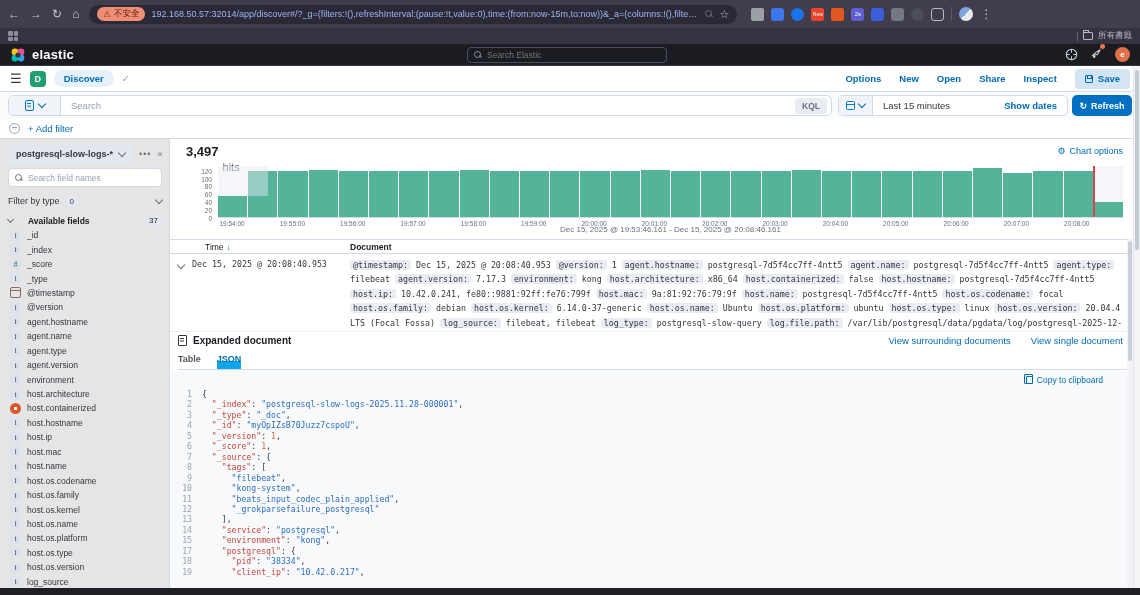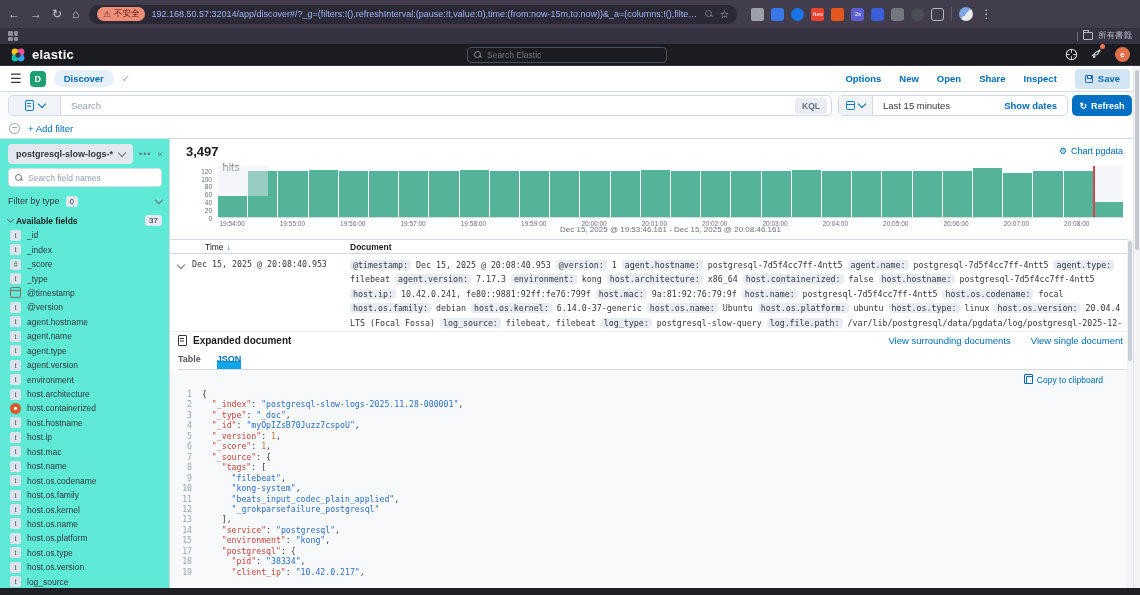--- a/index.html
+++ b/index.html
@@ -97,37 +97,37 @@
     border:none; border-radius:5px; font-size:9px; font-weight:bold; display:flex; align-items:center;
     justify-content:center; gap:4px; cursor:pointer; }
 
   .filter-row { position:absolute; left:0; top:119px; width:1140px; height:20px; background:#fff;
     border-bottom:1px solid #d3dae6; display:flex; align-items:center; padding:0 9px; gap:8px; }
   .gf-ic { width:11px; height:11px; border:1.2px solid #98a2b3; border-radius:50%; position:relative; }
   .gf-ic:before { content:""; position:absolute; left:2px; top:3px; width:5px; height:1.2px; background:#98a2b3; box-shadow:0 2.4px 0 -0.4px #98a2b3; }
   .add-filter { color:#006bb4; font-size:9.5px; cursor:pointer; }
 
   
-  .sidebar { position:absolute; left:0; top:139px; width:170px; height:449px; background:#5eead4;
+  .sidebar { position:absolute; left:0; top:139px; width:170px; height:449px; background:#e5e5e5;
     border-right:1px solid #d3dae6;padding-left:46px; }
   .idx-row { position:absolute; left:8px; top:5px; width:158px; display:flex; align-items:center; gap:6px; }
   .idx-pill { background:#e3e8f0; border-radius:4px; height:20px; padding:0 8px; display:flex; align-items:center;
     gap:6px; font-size:9px; font-weight:bold; color:#343741; cursor:pointer; }
   .dots3 { color:#69707d; font-size:9px; letter-spacing:1px; cursor:pointer; }
   .collapse-ic { color:#69707d; font-size:9px; cursor:pointer; }
   .sb-search { position:absolute; left:8px; top:29px; width:154px; height:19px; background:#fff;
     border:1px solid #d3dae6; border-radius:4px; display:flex; align-items:center; padding:0 6px; gap:5px; }
   .sb-search input { border:none; outline:none; font-size:8.5px; color:#343741; width:100%;
     font-family:"Liberation Sans",sans-serif; }
   .sb-search input::placeholder { color:#98a2b3; }
   .sb-filter { position:absolute; left:8px; top:53px; width:154px; height:18px; display:flex; align-items:center; gap:6px;
     font-size:9px; color:#343741; cursor:pointer; }
   .cnt-badge { background:#e3e8f0; border-radius:3px; font-size:8px; padding:1px 4px; color:#343741; }
   .sb-filter .chev { margin-left:auto; }
-  .avail-hdr { position:absolute; left:8px; top:76px; width:154px; display:flex; align-items:center; gap:3px;
+  .avail-hdr { position:absolute; left:8px; top:76px; width:154px; display:flex; align-items:center; gap:15px;
     font-size:8.5px; font-weight:bold; color:#1a1c21; }
   .avail-cnt { margin-left:auto; background:#e3e8f0; border-radius:3px; font-size:8px; padding:1px 4px; font-weight:normal; }
   .field-list { position:absolute; left:0; top:89px; width:169px; height:360px; overflow:hidden; }
   .f-row { height:14.45px; display:flex; align-items:center; gap:6px; padding:0 10px; cursor:pointer; }
   .fi { width:11px; height:11px; border-radius:2px; background:#dde3ec; color:#343741; font-size:7.5px;
     display:flex; align-items:center; justify-content:center; flex:none; font-family:"Liberation Serif",serif; }
   .fi.num { color:#357160; }
   .fi.date { background:transparent; border:1.2px solid #8c6a6a; border-radius:2px; position:relative; }
   .fi.date:before { content:""; position:absolute; left:0; right:0; top:1.5px; height:1px; background:#8c6a6a; }
   .fi.bool { background:#d9582e; border-radius:50%; }
@@ -450,21 +450,21 @@
         </div>
       </div>
   </div>
 
   <div class="main">
     <div class="hits-row">
       <span class="hits-num">3,497</span>
       <span class="hits-word">hits</span>
       <span class="chart-opts">
         <span>⚙</span>
-        <span>Chart pgdata</span>
+        <span>Chart options</span>
       </span>
     </div>
 
     <div class="yticks" id="yticks" style="left:2px;">
         <span class="ytick" style="top: 52px;">0</span>
         <span class="ytick" style="top: 44.1212px;">20</span>
         <span class="ytick" style="top: 36.2424px;">40</span>
         <span class="ytick" style="top: 28.3636px;">60</span>
         <span class="ytick" style="top: 20.4848px;">80</span>
         <span class="ytick" style="top: 12.6061px;">100</span>

